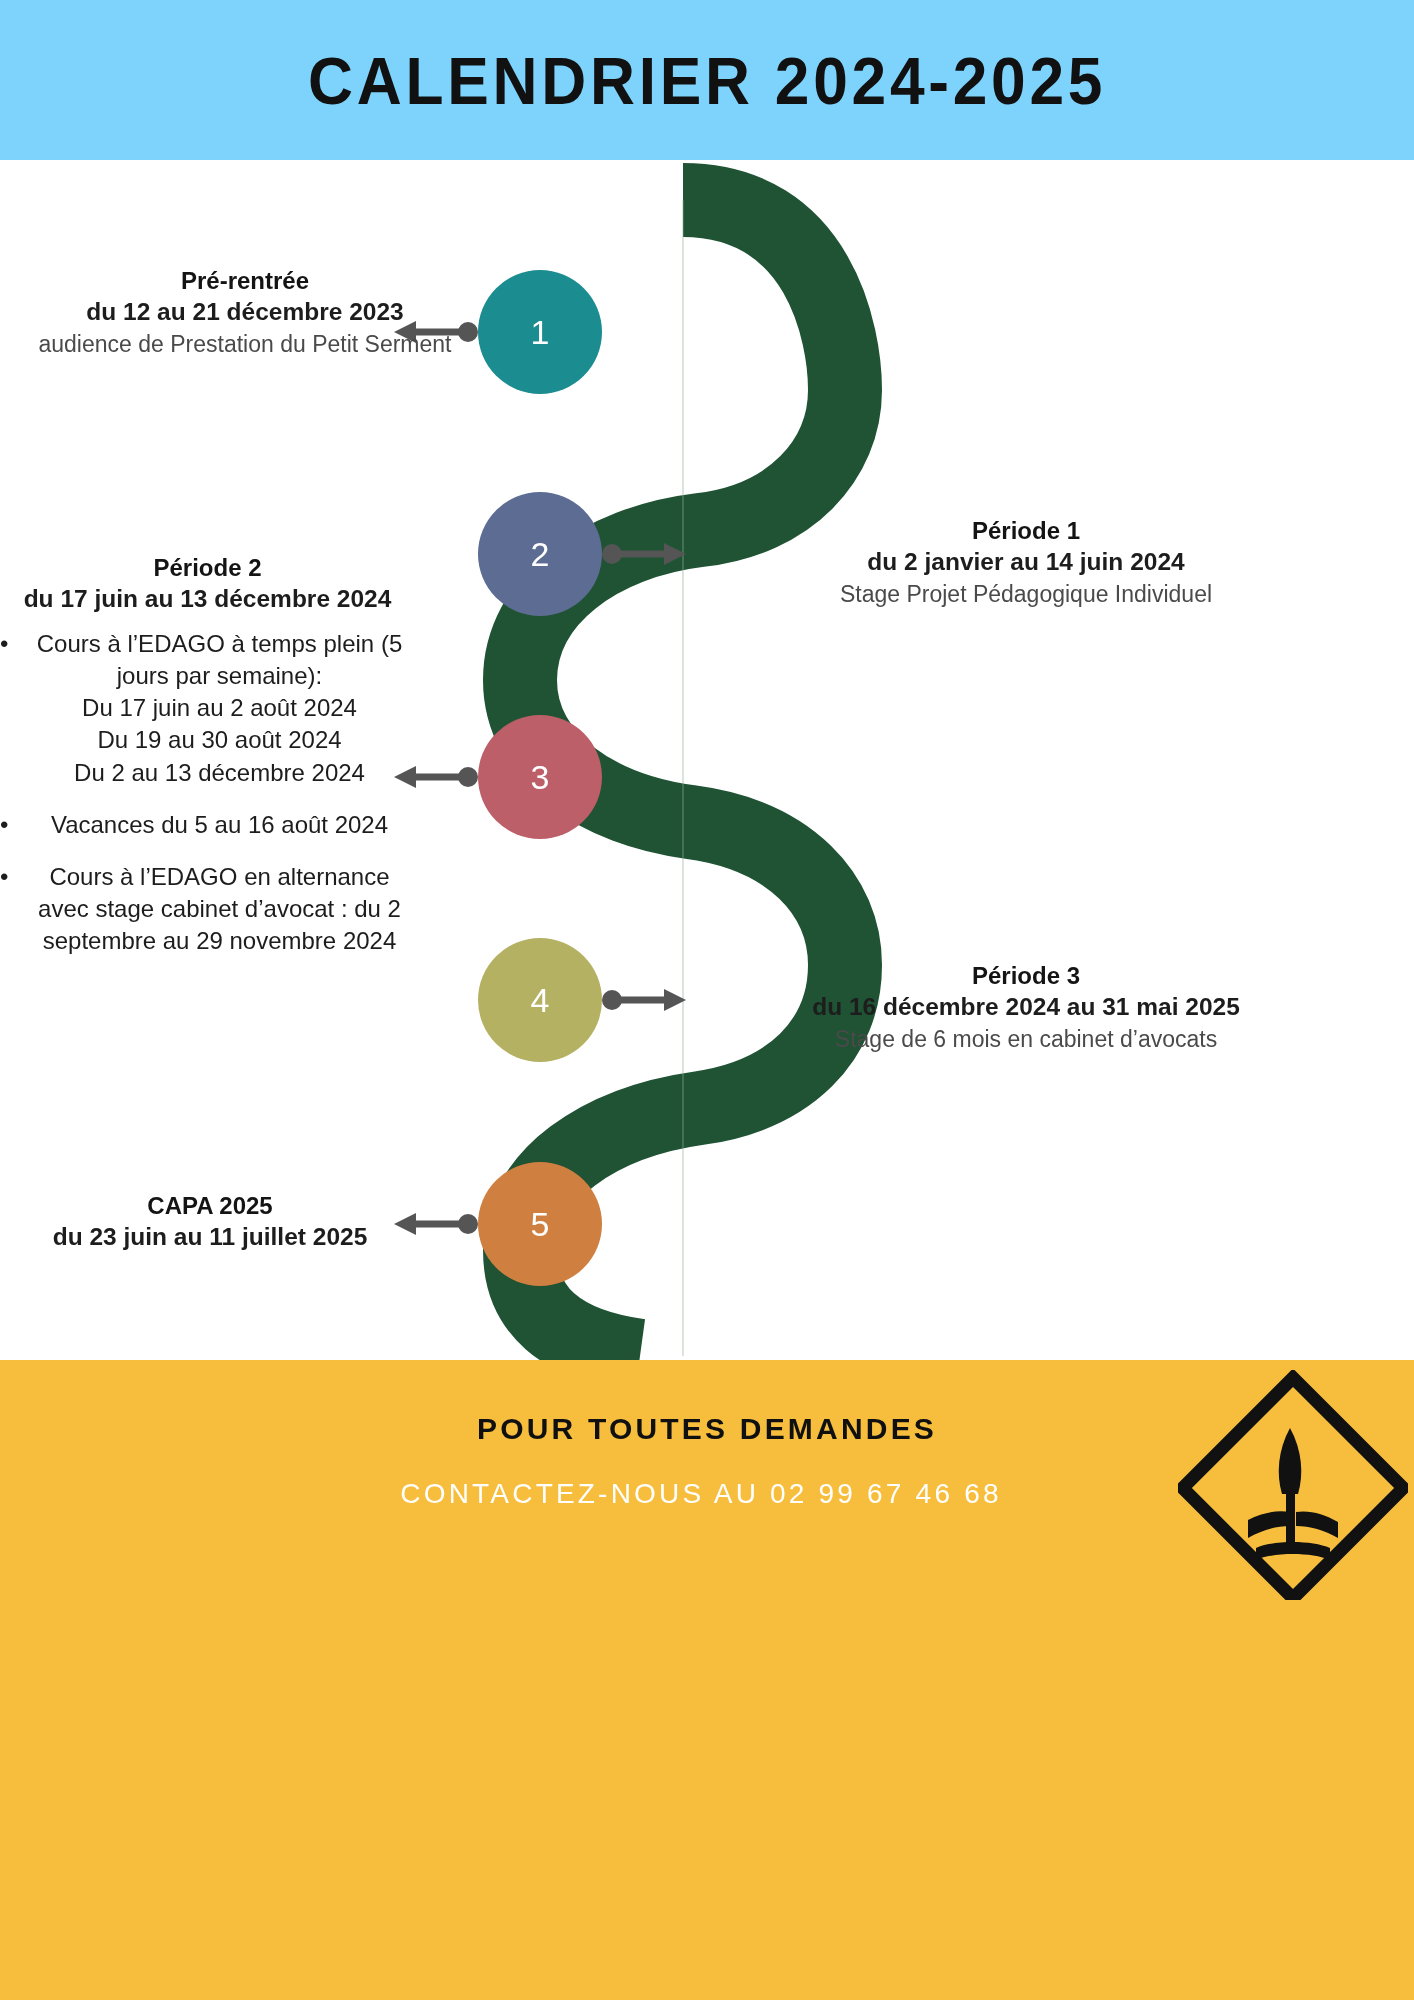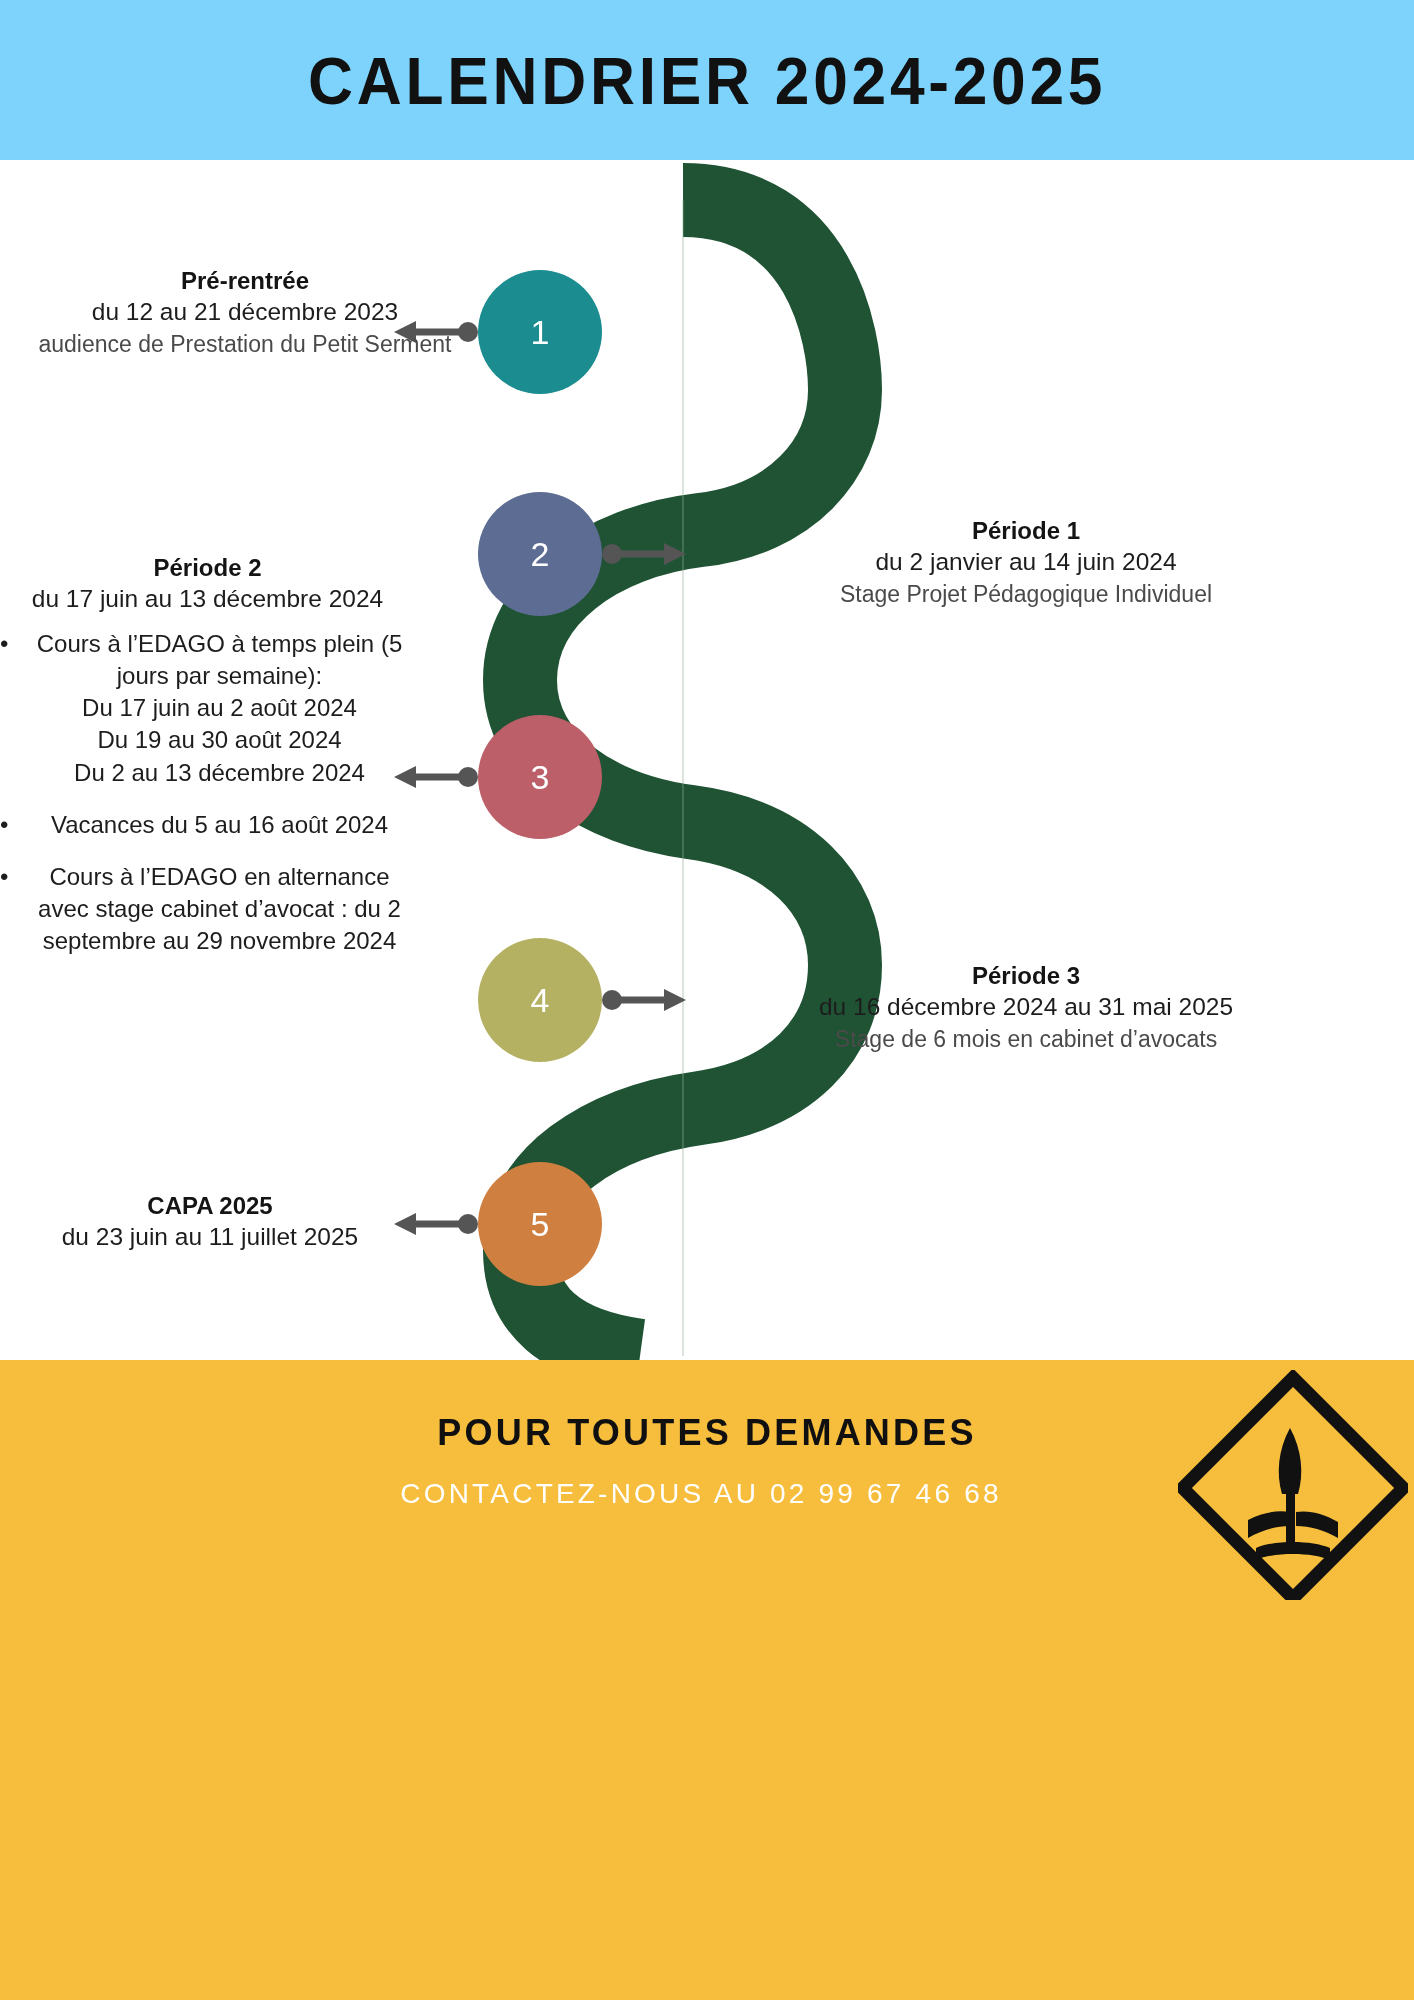--- a/index.html
+++ b/index.html
@@ -39,21 +39,21 @@
   }
 
   
   .blk{position:absolute;color:#1d1d1d;}
   .blk .t{
     font-weight:bold;font-size:24px;line-height:1.30;
     color:#141414;
   }
   .blk .d{
     font-size:24.5px;line-height:1.34;color:#1d1d1d;
-    font-weight:normal;
+    font-weight:bold;
   }
   .blk .s{
     font-size:23px;line-height:1.36;color:#4a4a4a;font-weight:normal;
   }
   .right{text-align:center;}
   .left{text-align:center;}
 
   
   .bl{ margin:0;padding:0;list-style:none; }
   .bl li{
@@ -68,21 +68,21 @@
   
   .arrow{position:absolute;}
 
   
   .footer{
     position:absolute;left:0;top:1360px;width:1414px;height:640px;
     background:#F7BE3D;overflow:hidden;
   }
   .footer-title{
     position:absolute;left:0;top:52px;width:1414px;text-align:center;
-    font-weight:bold;font-size:36px;letter-spacing:3.2px;color:#101010;
+    font-weight:bold;font-size:30px;letter-spacing:3.2px;color:#101010;
     font-family:"Liberation Sans", sans-serif;
   }
   .footer-line{
     position:absolute;left:0;width:1338px;text-align:center;
     font-size:28px;letter-spacing:3.2px;color:#ffffff;
     font-family:"Liberation Sans", sans-serif;
     margin-left:32px;
   }
   .fl1{top:118px;}
   .fl2{top:148px;}

